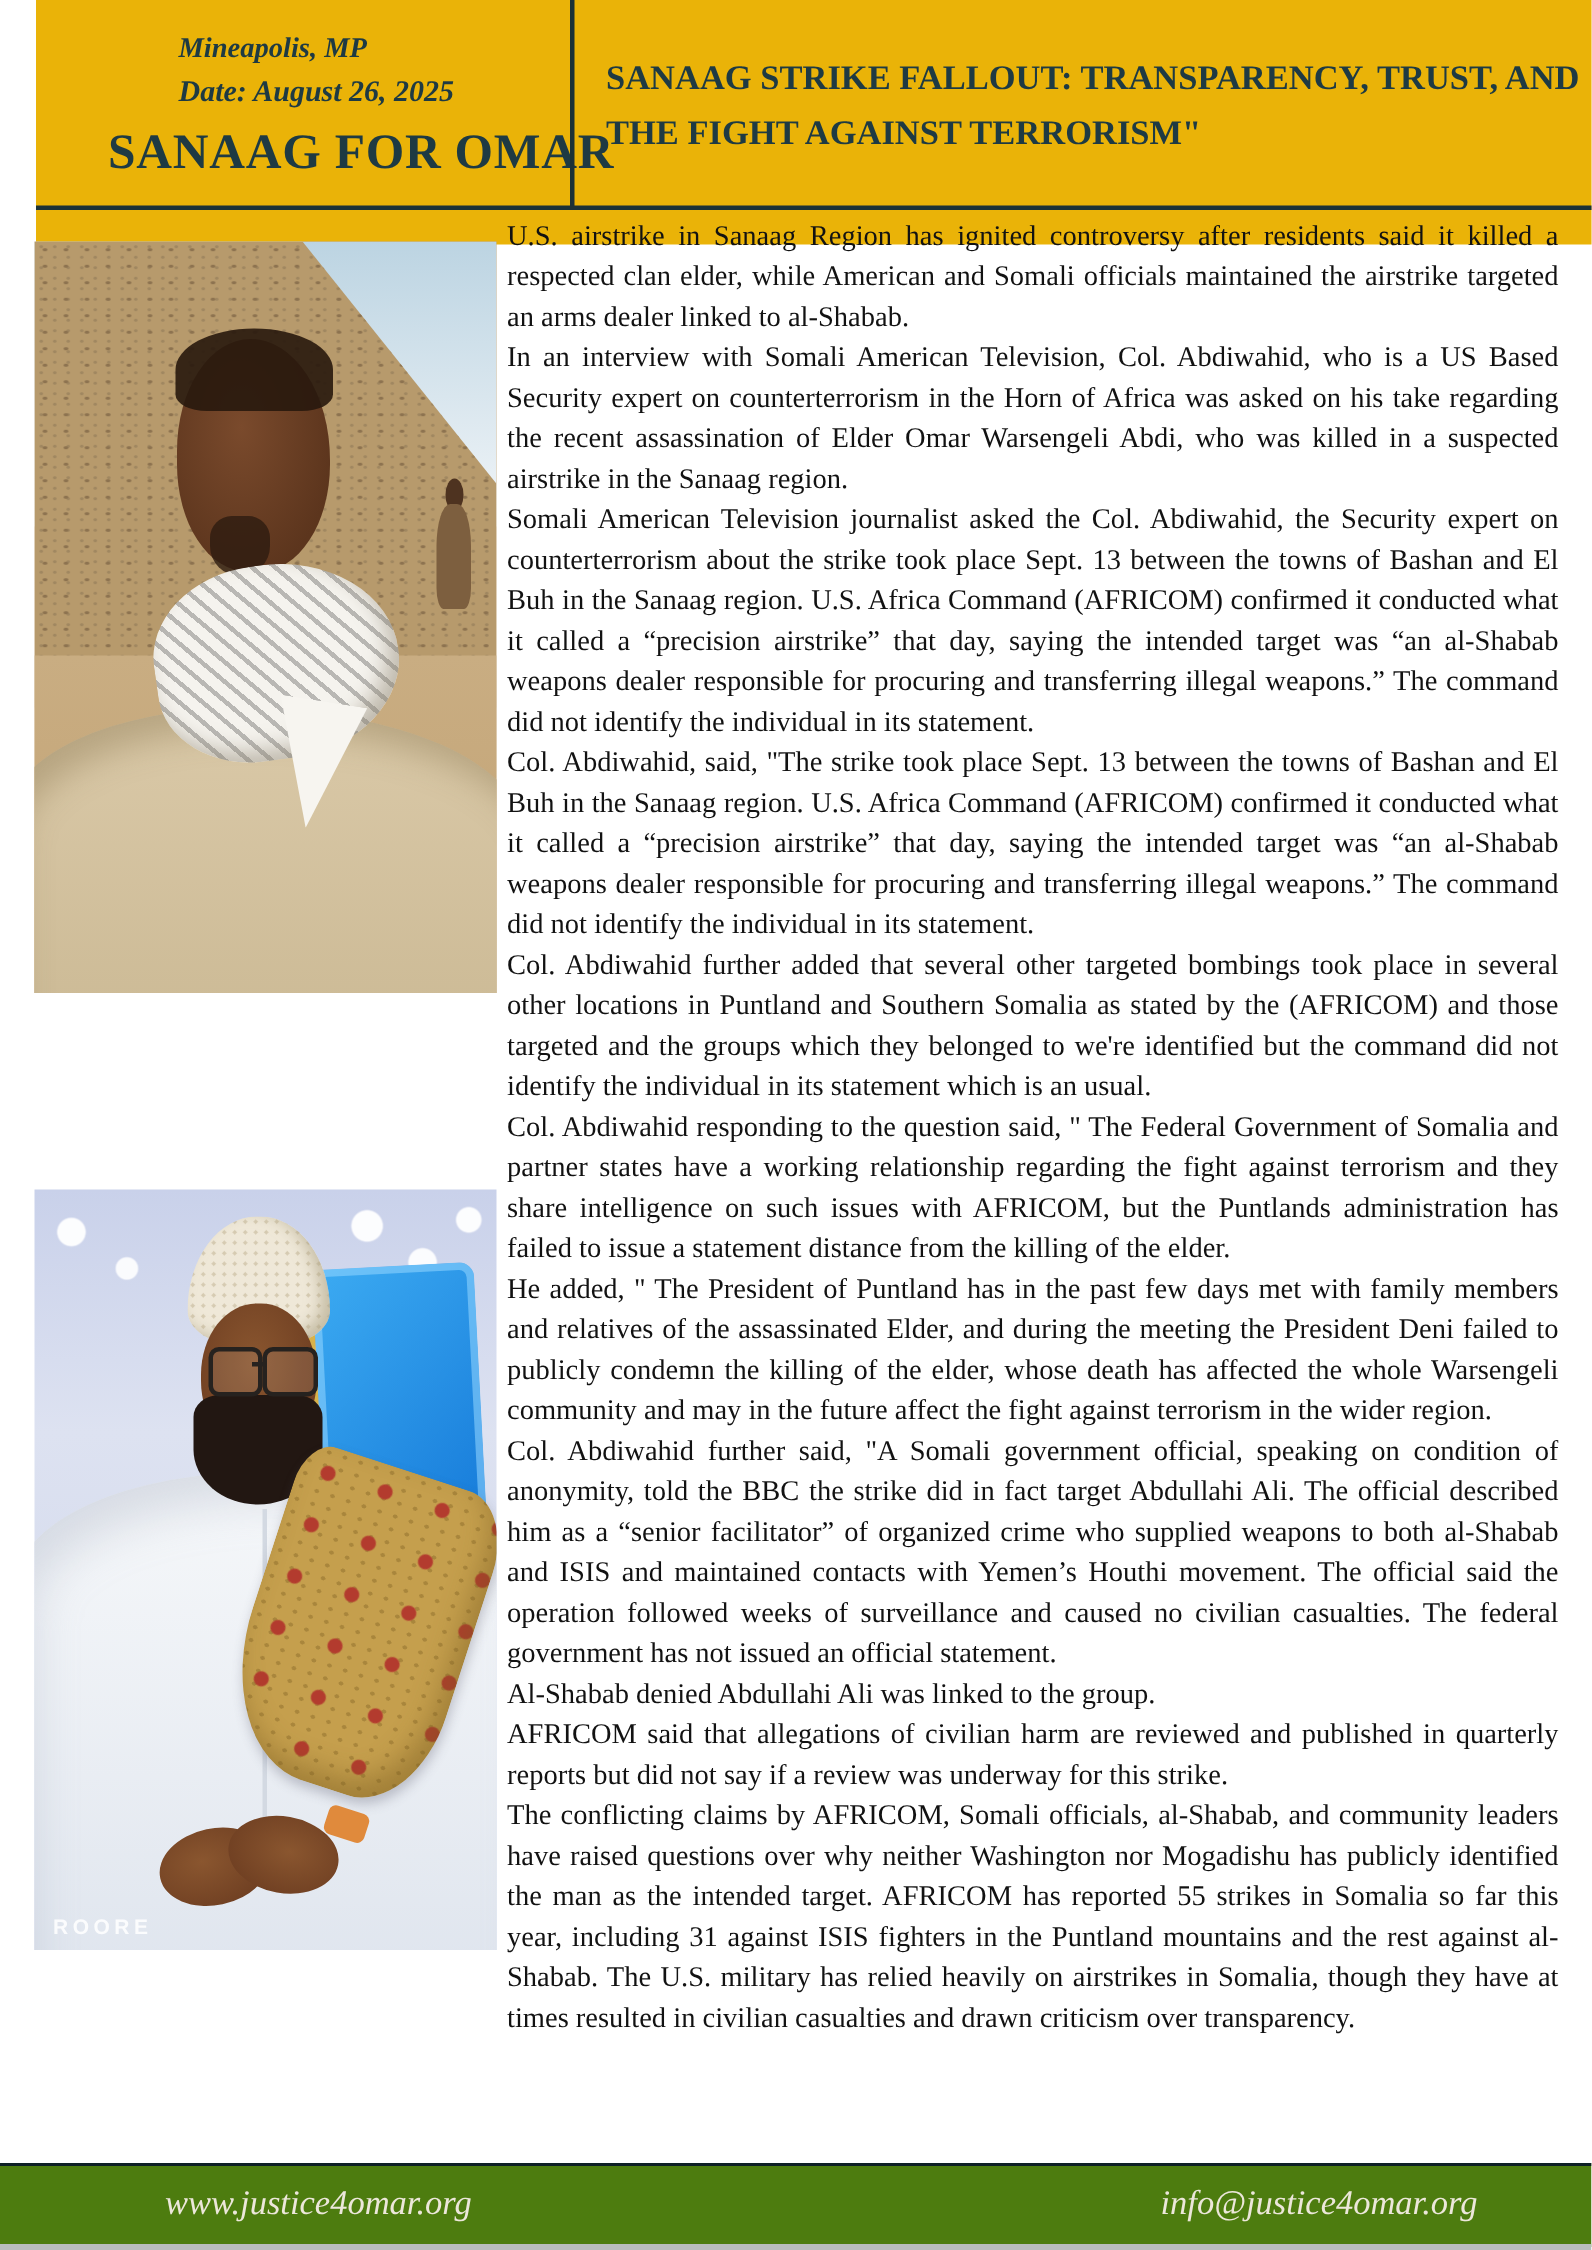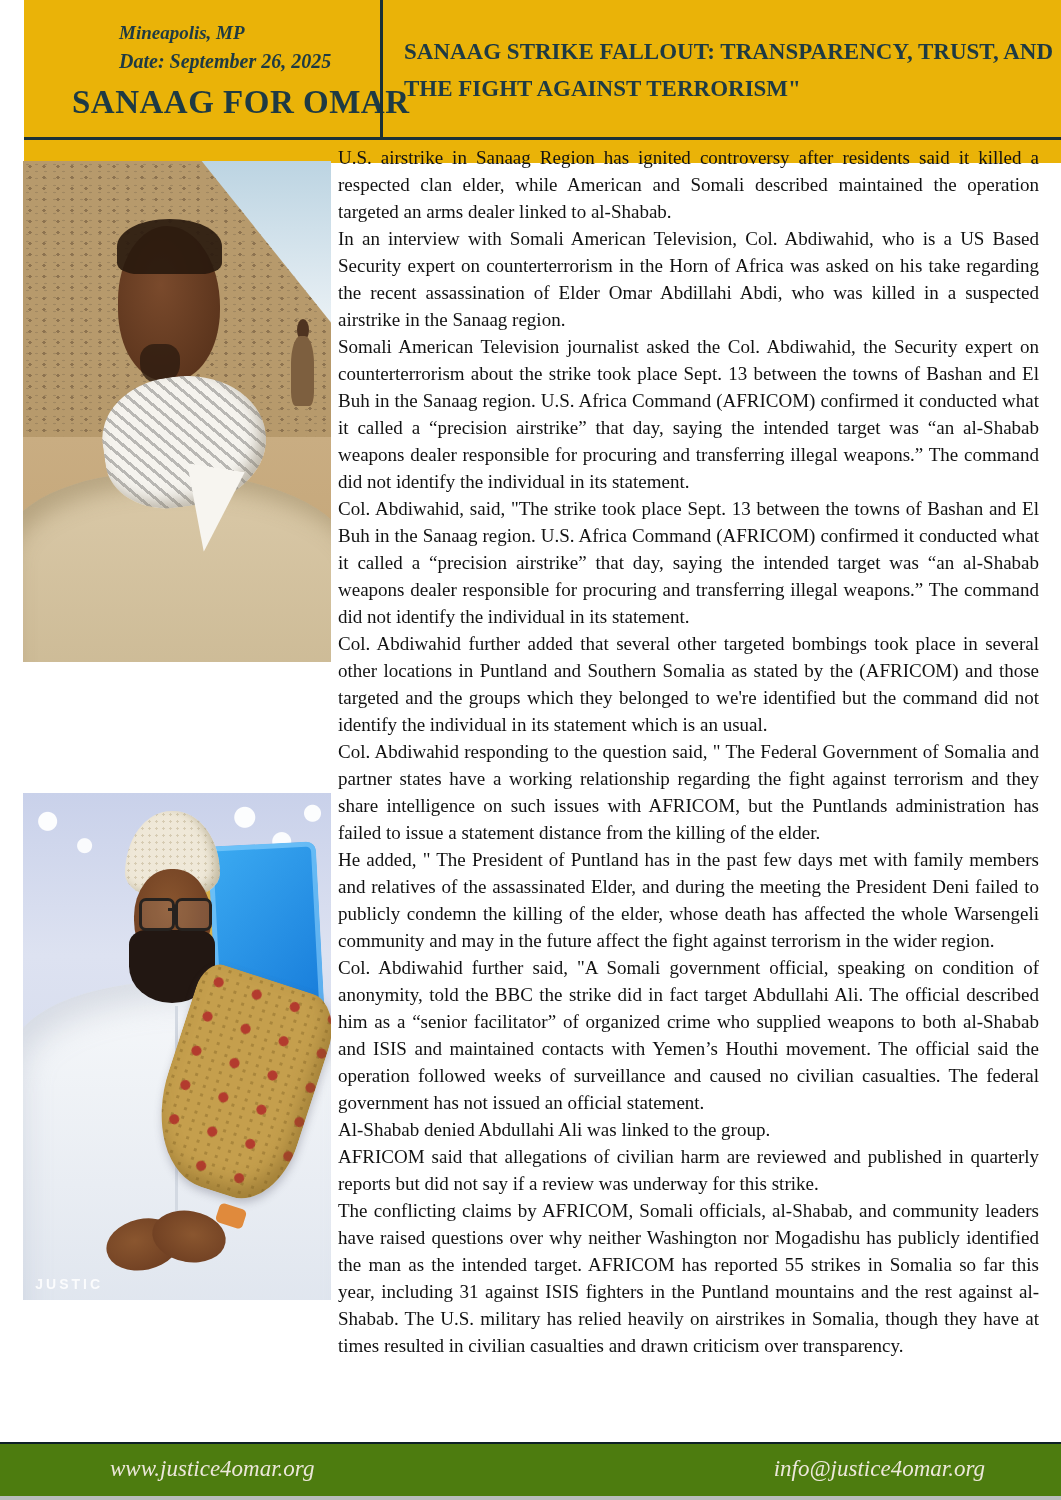--- a/index.html
+++ b/index.html
@@ -150,21 +150,21 @@
   .footer-email {
     position:absolute; right:76px; top:12px;
     font-style:italic; font-size:23px; color:#ece7da;margin-left:32px;
   }
 </style>
 </head>
 <body>
 
 <div class="header">
   <div class="hdr-location">Mineapolis, MP</div>
-  <div class="hdr-date">Date: September 26, 2025</div>
+  <div class="hdr-date">Date: August 26, 2025</div>
   <div class="hdr-org">SANAAG FOR OMAR</div>
   <div class="hdr-vline"></div>
   <div class="hdr-rline"></div>
   <div class="hdr-headline">SANAAG STRIKE FALLOUT: TRANSPARENCY, TRUST, AND THE FIGHT AGAINST TERRORISM"</div>
   <div class="hdr-rule"></div>
 </div>
 
 <div class="photo photo1" title="Man in desert landscape wearing khaki shirt and white keffiyeh scarf">
   <div class="p1-sky"></div>
   <div class="p1-hill"></div>
@@ -187,26 +187,26 @@
   <div class="p2-kufi"></div>
   <div class="p2-face"></div>
   <div class="p2-beard"></div>
   <div class="p2-glass-l"></div>
   <div class="p2-glass-r"></div>
   <div class="p2-glass-bridge"></div>
   <div class="p2-shawl"></div>
   <div class="p2-hand1"></div>
   <div class="p2-hand2"></div>
   <div class="p2-bracelet"></div>
-  <div class="p2-watermark">JUSTIC</div>
+  <div class="p2-watermark">ROORE</div>
 </div>
 
 <div class="article">
-  <p>U.S. airstrike in Sanaag Region has ignited controversy after residents said it killed a respected clan elder, while American and Somali described maintained the operation targeted an arms dealer linked to al-Shabab.</p>
-  <p>In an interview with Somali American Television, Col. Abdiwahid, who is a US Based Security expert on counterterrorism in the Horn of Africa was asked on his take regarding the recent assassination of Elder Omar Abdillahi Abdi, who was killed in a suspected airstrike in the Sanaag region.</p>
+  <p>U.S. airstrike in Sanaag Region has ignited controversy after residents said it killed a respected clan elder, while American and Somali officials maintained the airstrike targeted an arms dealer linked to al-Shabab.</p>
+  <p>In an interview with Somali American Television, Col. Abdiwahid, who is a US Based Security expert on counterterrorism in the Horn of Africa was asked on his take regarding the recent assassination of Elder Omar Warsengeli Abdi, who was killed in a suspected airstrike in the Sanaag region.</p>
   <p>Somali American Television journalist asked the Col. Abdiwahid, the Security expert on counterterrorism about the strike took place Sept. 13 between the towns of Bashan and El Buh in the Sanaag region. U.S. Africa Command (AFRICOM) confirmed it conducted what it called a “precision airstrike” that day, saying the intended target was “an al-Shabab weapons dealer responsible for procuring and transferring illegal weapons.” The command did not identify the individual in its statement.</p>
   <p>Col. Abdiwahid, said, "The strike took place Sept. 13 between the towns of Bashan and El Buh in the Sanaag region. U.S. Africa Command (AFRICOM) confirmed it conducted what it called a “precision airstrike” that day, saying the intended target was “an al-Shabab weapons dealer responsible for procuring and transferring illegal weapons.” The command did not identify the individual in its statement.</p>
   <p>Col. Abdiwahid further added that several other targeted bombings took place in several other locations in Puntland and Southern Somalia as stated by the (AFRICOM) and those targeted and the groups which they belonged to we're identified but the command did not identify the individual in its statement which is an usual.</p>
   <p>Col. Abdiwahid responding to the question said, " The Federal Government of Somalia and partner states have a working relationship regarding the fight against terrorism and they share intelligence on such issues with AFRICOM, but the Puntlands administration has failed to issue a statement distance from the killing of the elder.</p>
   <p>He added, " The President of Puntland has in the past few days met with family members and relatives of the assassinated Elder, and during the meeting the President Deni failed to publicly condemn the killing of the elder, whose death has affected the whole Warsengeli community and may in the future affect the fight against terrorism in the wider region.</p>
   <p>Col. Abdiwahid further said, "A Somali government official, speaking on condition of anonymity, told the BBC the strike did in fact target Abdullahi Ali. The official described him as a “senior facilitator” of organized crime who supplied weapons to both al-Shabab and ISIS and maintained contacts with Yemen’s Houthi movement. The official said the operation followed weeks of surveillance and caused no civilian casualties. The federal government has not issued an official statement.</p>
   <p>Al-Shabab denied Abdullahi Ali was linked to the group.</p>
   <p>AFRICOM said that allegations of civilian harm are reviewed and published in quarterly reports but did not say if a review was underway for this strike.</p>
   <p>The conflicting claims by AFRICOM, Somali officials, al-Shabab, and community leaders have raised questions over why neither Washington nor Mogadishu has publicly identified the man as the intended target. AFRICOM has reported 55 strikes in Somalia so far this year, including 31 against ISIS fighters in the Puntland mountains and the rest against al-Shabab. The U.S. military has relied heavily on airstrikes in Somalia, though they have at times resulted in civilian casualties and drawn criticism over transparency.</p>
 </div>

